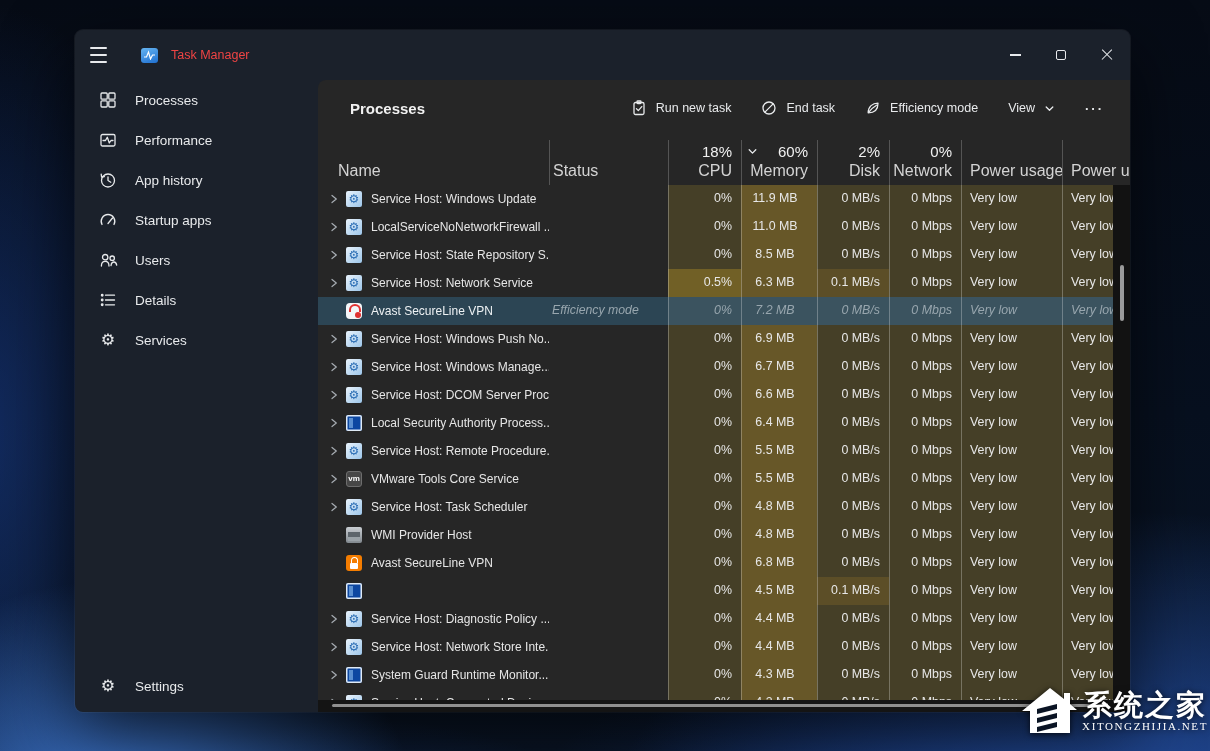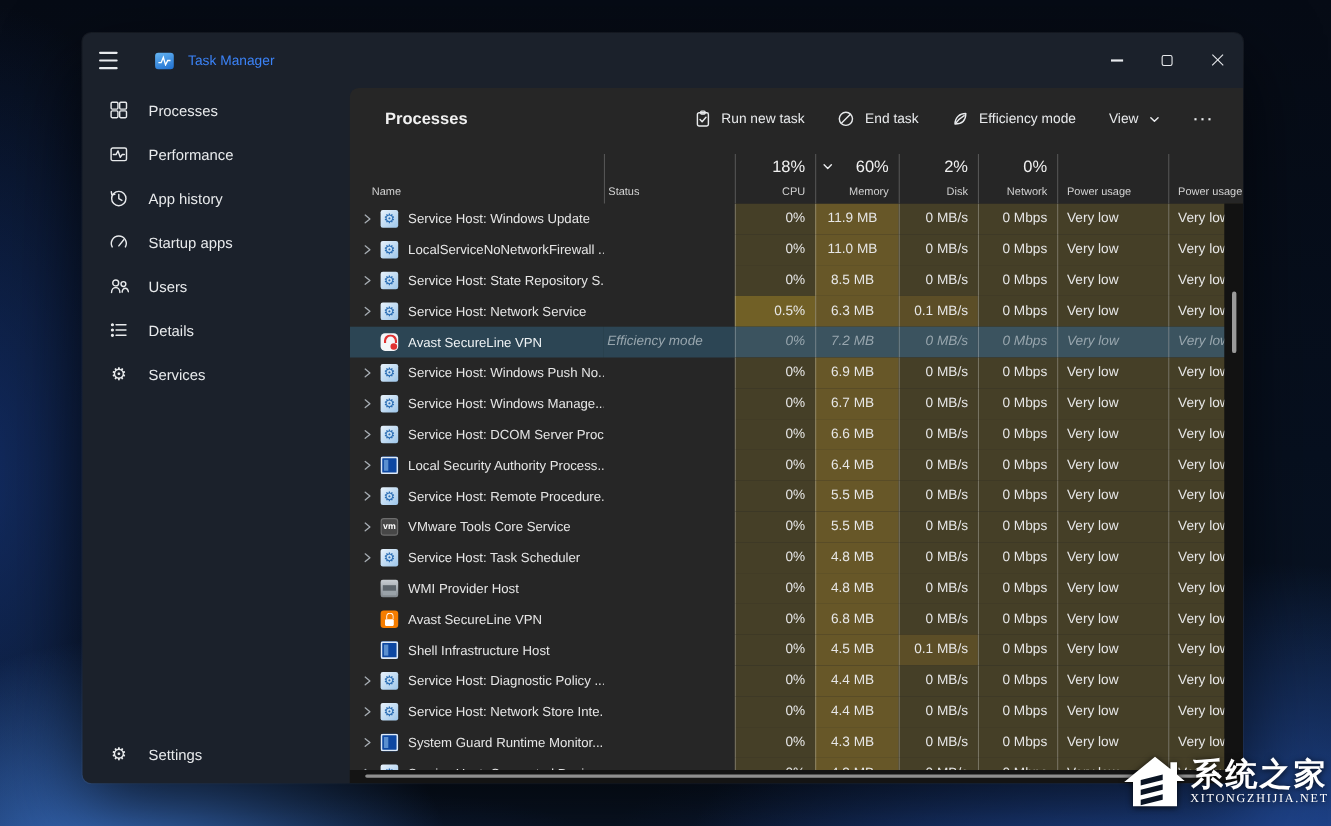--- a/index.html
+++ b/index.html
@@ -20,21 +20,21 @@
     position:absolute; left:75px; top:30px; width:1055px; height:682px;
     background:#1b212b; border-radius:8px; overflow:hidden;
     box-shadow:0 24px 70px rgba(0,0,0,.65), 0 0 0 1px rgba(255,255,255,.07);
   }
   
   .titlebar { position:absolute; left:0; top:0; right:0; height:50px; display:flex; align-items:center; }
   .hamburger { margin-left:15px; width:28px; height:28px; display:flex; flex-direction:column; justify-content:center; cursor:pointer; }
   .hamburger i { display:block; width:17px; height:1.7px; background:#e8eaed; margin:2.6px 0; border-radius:1px; }
   .app-ico { margin-left:23px; width:17px; height:15px; border-radius:3px;
     background:linear-gradient(160deg,#66b5f2,#1f6fd0); display:flex; align-items:center; justify-content:center; }
-  .title-text { margin-left:13px; font-size:12.5px; color:#3b82f6; }
+  .title-text { margin-left:13px; font-size:12.5px; color:#ef4444; }
   .win-controls { margin-left:auto; display:flex; height:50px; }
   .win-btn { width:46px; height:50px; display:flex; align-items:center; justify-content:center; cursor:pointer; }
   .min-glyph { width:11px; height:1.4px; background:#e8eaed; }
   .max-glyph { width:10px; height:10px; border:1.2px solid #e8eaed; border-radius:2px; }
   .close-glyph { position:relative; width:12px; height:12px; }
   .close-glyph::before,.close-glyph::after { content:""; position:absolute; left:-1px; top:5px; width:14px; height:1.3px; background:#e8eaed; }
   .close-glyph::before { transform:rotate(45deg); } .close-glyph::after { transform:rotate(-45deg); }
   
   .sidebar { position:absolute; left:0; top:50px; bottom:0; width:243px; }
   .nav-item { height:40px; display:flex; align-items:center; gap:17px; padding-left:18px; color:#e8eaec; font-size:13.5px; cursor:pointer; border-radius:5px; margin:0 5px; }
@@ -46,21 +46,21 @@
   .panel-header { height:56px; display:flex; align-items:center; padding:0 26px 0 32px; }
   .panel-title { font-size:15px; font-weight:700; color:#f1f1f1; }
   .toolbar { margin-left:auto; display:flex; align-items:center; gap:30px; }
   .tool-btn { display:flex; align-items:center; gap:9px; color:#e8eaec; font-size:12.5px; cursor:pointer; }
   .tool-btn svg { flex:none; }
   .more-dots { letter-spacing:2px; font-size:13px; font-weight:700; color:#e8eaec; }
   
   .thead { position:absolute; left:0; top:60px; height:45px; width:812px; display:flex; color:#d3d3d3; }
   .hcell { position:relative; display:flex; flex-direction:column; justify-content:flex-end; padding-bottom:5px; }
   .hcell .pct { position:absolute; top:3px; right:9px; font-size:15px; color:#f0f0f0; }
-  .hcell .hlabel { font-size:10px; white-space:nowrap; overflow:hidden; }
+  .hcell .hlabel { font-size:16px; white-space:nowrap; overflow:hidden; }
   .h-name { width:231px; padding-left:20px; }
   .h-status { width:119px; padding-left:3px; }
   .h-cpu { width:73px; } .h-memory { width:76px; } .h-disk { width:72px; } .h-network { width:72px; }
   .h-cpu,.h-memory,.h-disk,.h-network { align-items:flex-end; }
   .h-cpu .hlabel,.h-memory .hlabel,.h-disk .hlabel,.h-network .hlabel { padding-right:9px; }
   .h-power { width:101px; padding-left:8px; }
   .h-ptrend { width:68px; padding-left:8px; }
   .h-status,.h-cpu,.h-memory,.h-disk,.h-network,.h-power,.h-ptrend { border-left:1px solid #545454; }
   .sort-chip { position:absolute; left:5px; top:6px; }
   
@@ -541,21 +541,20 @@
   </div>
 
   <div class="row">
     <div class="cell c-name">
       <span class="expander" style="visibility: hidden;">
         <svg width="10" height="12" viewBox="0 0 10 12" fill="none" stroke="#a7adb3" stroke-width="1.2" stroke-linecap="round" stroke-linejoin="round">
                 <polyline points="3,2.5 7.3,6 3,9.5"></polyline>
               </svg>
       </span>
       <span class="pic pic-window"></span>
-      <span class="label">Shell Infrastructure Host</span>
     </div>
     <div class="cell c-status"></div>
     <div class="cell val c-cpu heat-dark">0%</div>
     <div class="cell val c-memory heat-mem">4.5 MB</div>
     <div class="cell val c-disk heat-mid">0.1 MB/s</div>
     <div class="cell val c-network heat-dark">0 Mbps</div>
     <div class="cell val c-power heat-dark">Very low</div>
     <div class="cell val c-ptrend heat-dark">Very low</div>
   </div>
 

